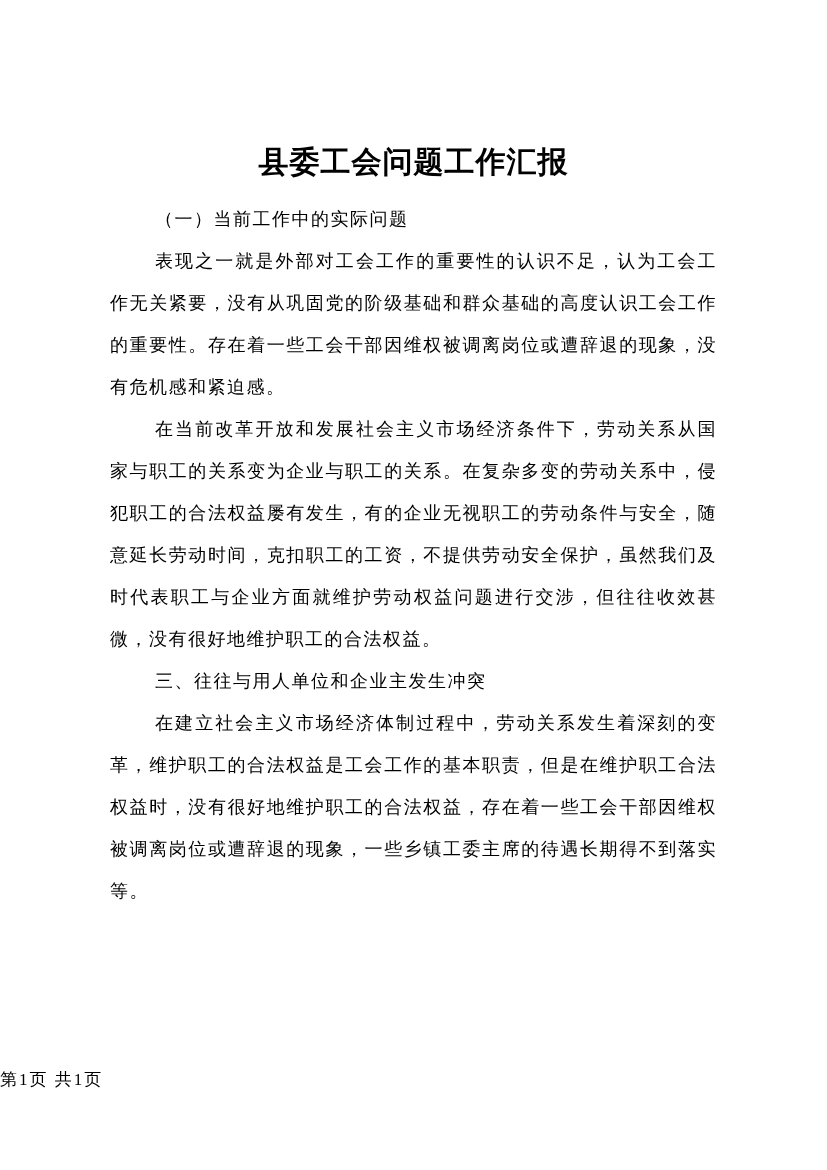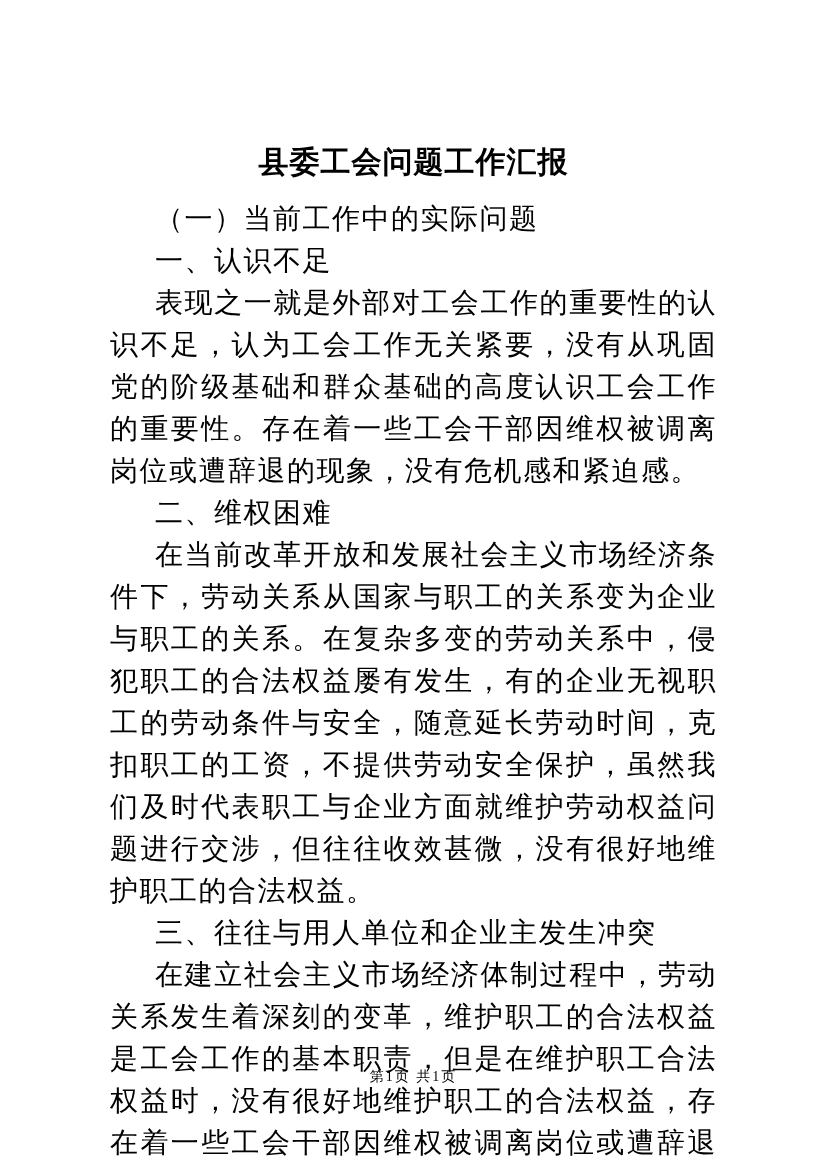--- a/index.html
+++ b/index.html
@@ -25,56 +25,54 @@
   }
   .doc-title {
     text-align: center;
     font-size: 30px;
     font-weight: bold;
     line-height: 48px;
     letter-spacing: 1px;
     margin: 0 0 12px 0;
   }
   .block {
-    font-size: 28px;
+    font-size: 18px;
     line-height: 42px;
     letter-spacing: 1.5px;
     text-align: justify;
     text-justify: inter-ideograph;
     margin: 0;
     word-break: break-all;
   }
   .indent {
     text-indent: 45px;
   }
   .footer {
     position: absolute;
     top: 1068px;
     left: 0;
     width: 100%;
-    text-align: center;
-    font-size: 14px;
+    text-align: left;
+    font-size: 17px;
     letter-spacing: 2px;
   }
 </style>
 </head>
 <body>
 
 <div class="page">
   <div class="content">
 
     <h1 class="doc-title">县委工会问题工作汇报</h1>
 
     <p class="block indent">（一）当前工作中的实际问题</p>
 
-    <p class="block indent">一、认识不足</p>
 
     <p class="block indent">表现之一就是外部对工会工作的重要性的认识不足，认为工会工作无关紧要，没有从巩固党的阶级基础和群众基础的高度认识工会工作的重要性。存在着一些工会干部因维权被调离岗位或遭辞退的现象，没有危机感和紧迫感。</p>
 
-    <p class="block indent">二、维权困难</p>
 
     <p class="block indent">在当前改革开放和发展社会主义市场经济条件下，劳动关系从国家与职工的关系变为企业与职工的关系。在复杂多变的劳动关系中，侵犯职工的合法权益屡有发生，有的企业无视职工的劳动条件与安全，随意延长劳动时间，克扣职工的工资，不提供劳动安全保护，虽然我们及时代表职工与企业方面就维护劳动权益问题进行交涉，但往往收效甚微，没有很好地维护职工的合法权益。</p>
 
     <p class="block indent">三、往往与用人单位和企业主发生冲突</p>
 
     <p class="block indent">在建立社会主义市场经济体制过程中，劳动关系发生着深刻的变革，维护职工的合法权益是工会工作的基本职责，但是在维护职工合法权益时，没有很好地维护职工的合法权益，存在着一些工会干部因维权被调离岗位或遭辞退的现象，一些乡镇工委主席的待遇长期得不到落实等。</p>
 
   </div>
 
   <div class="footer">第1页 共1页</div>

